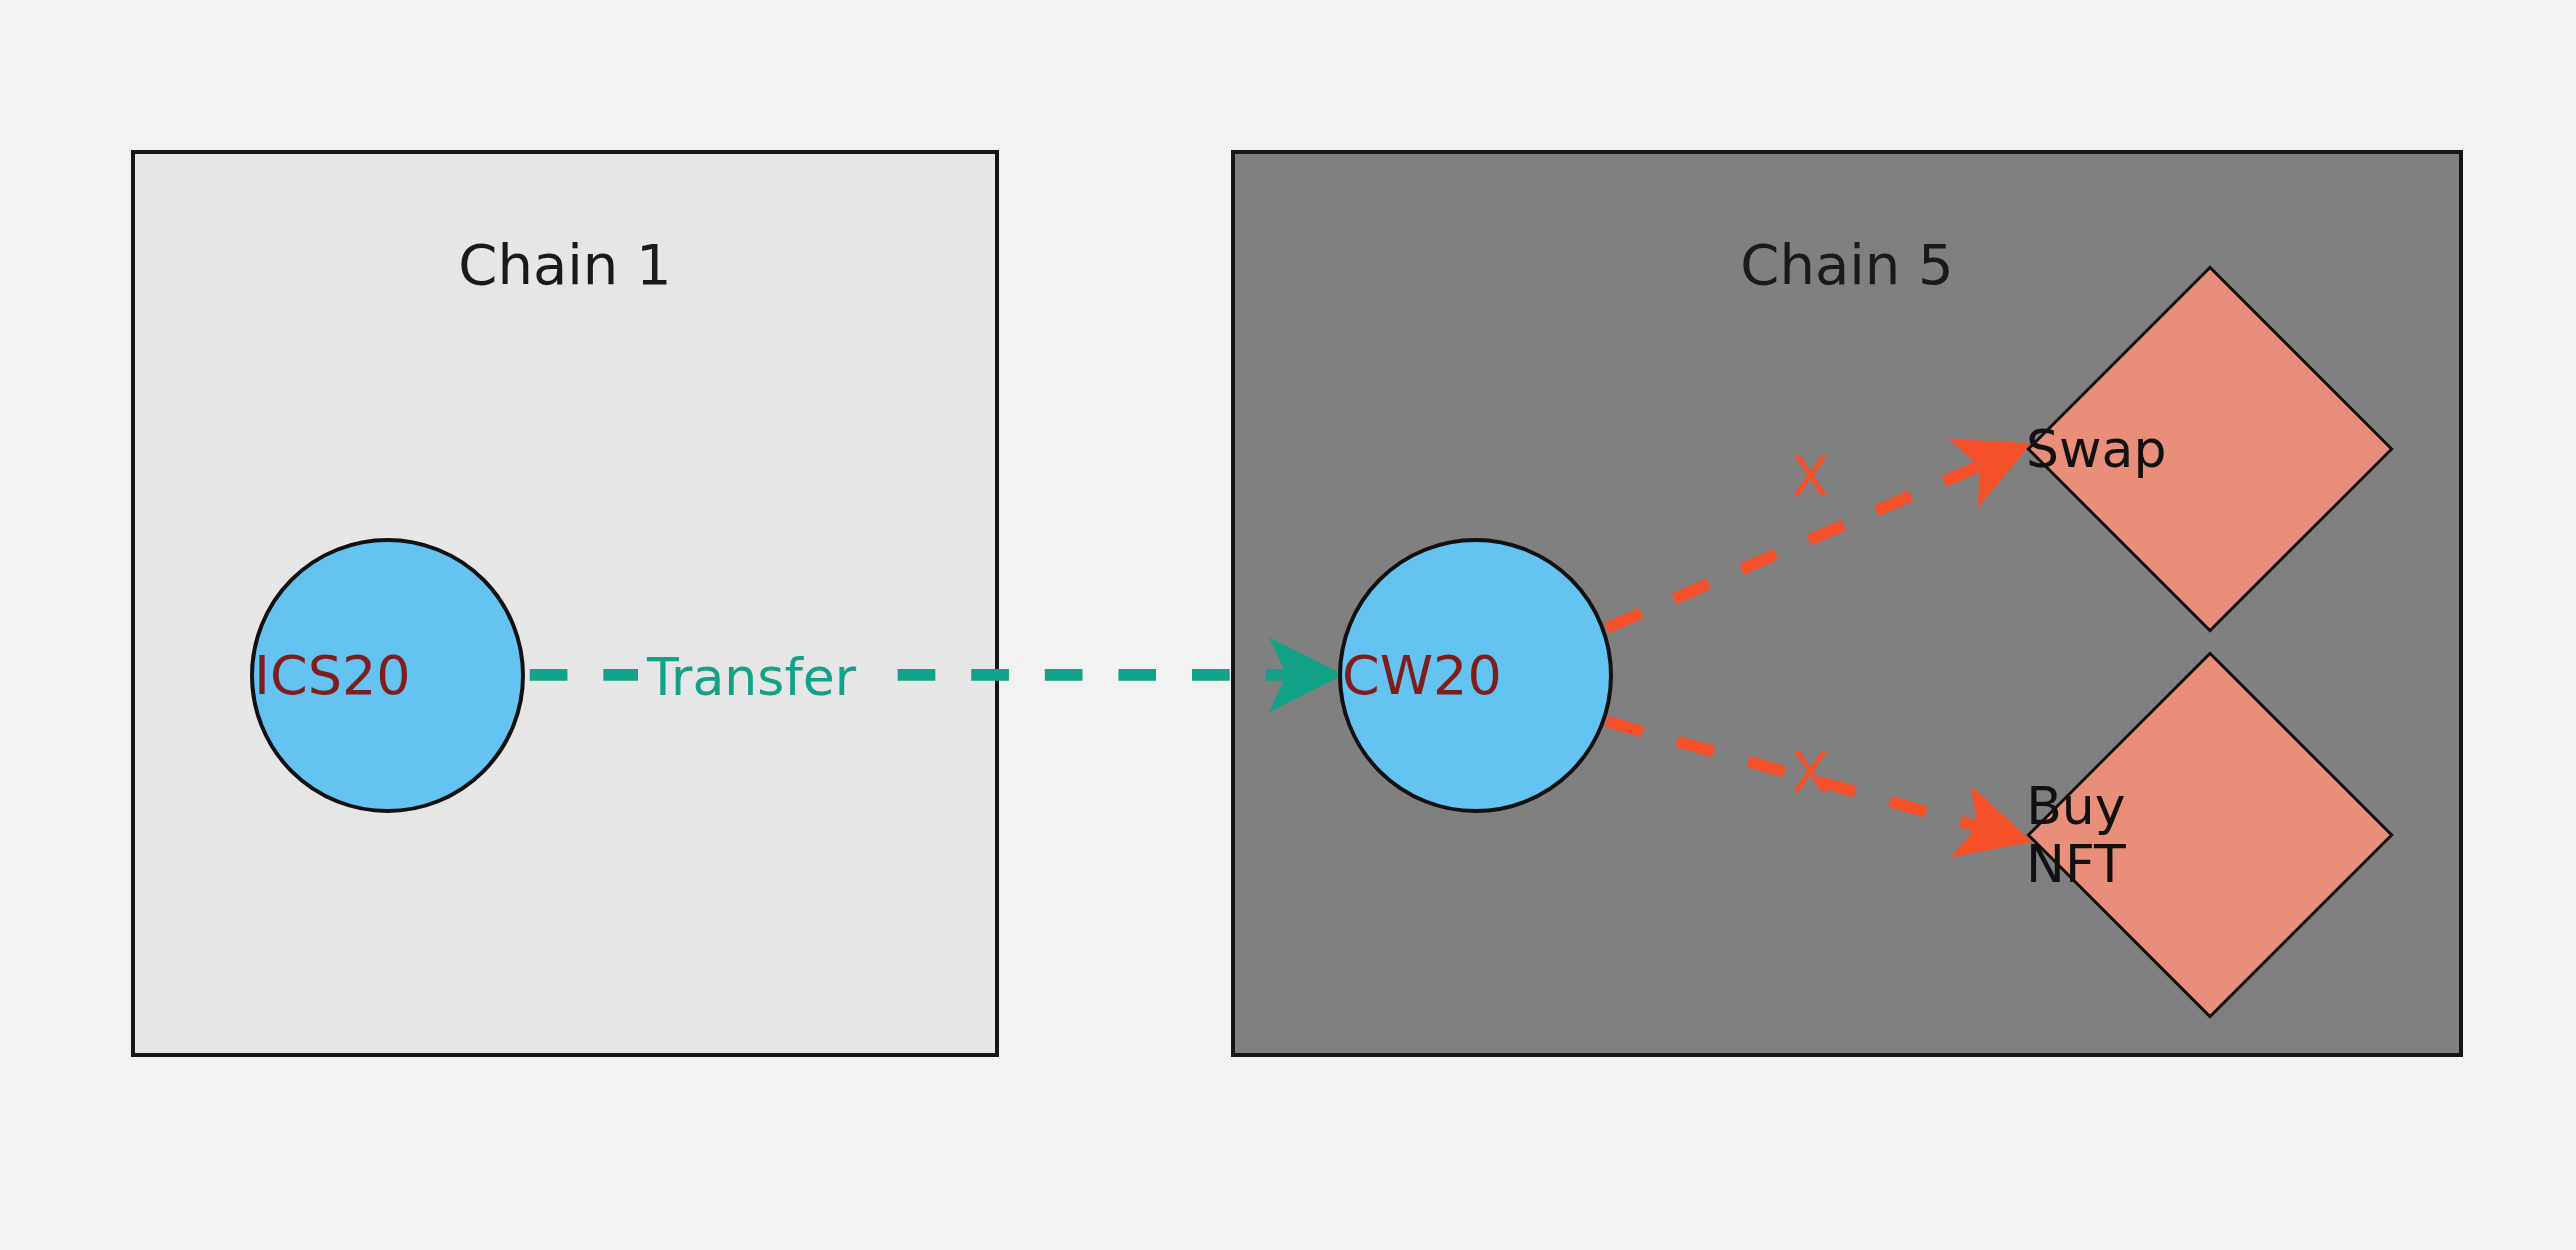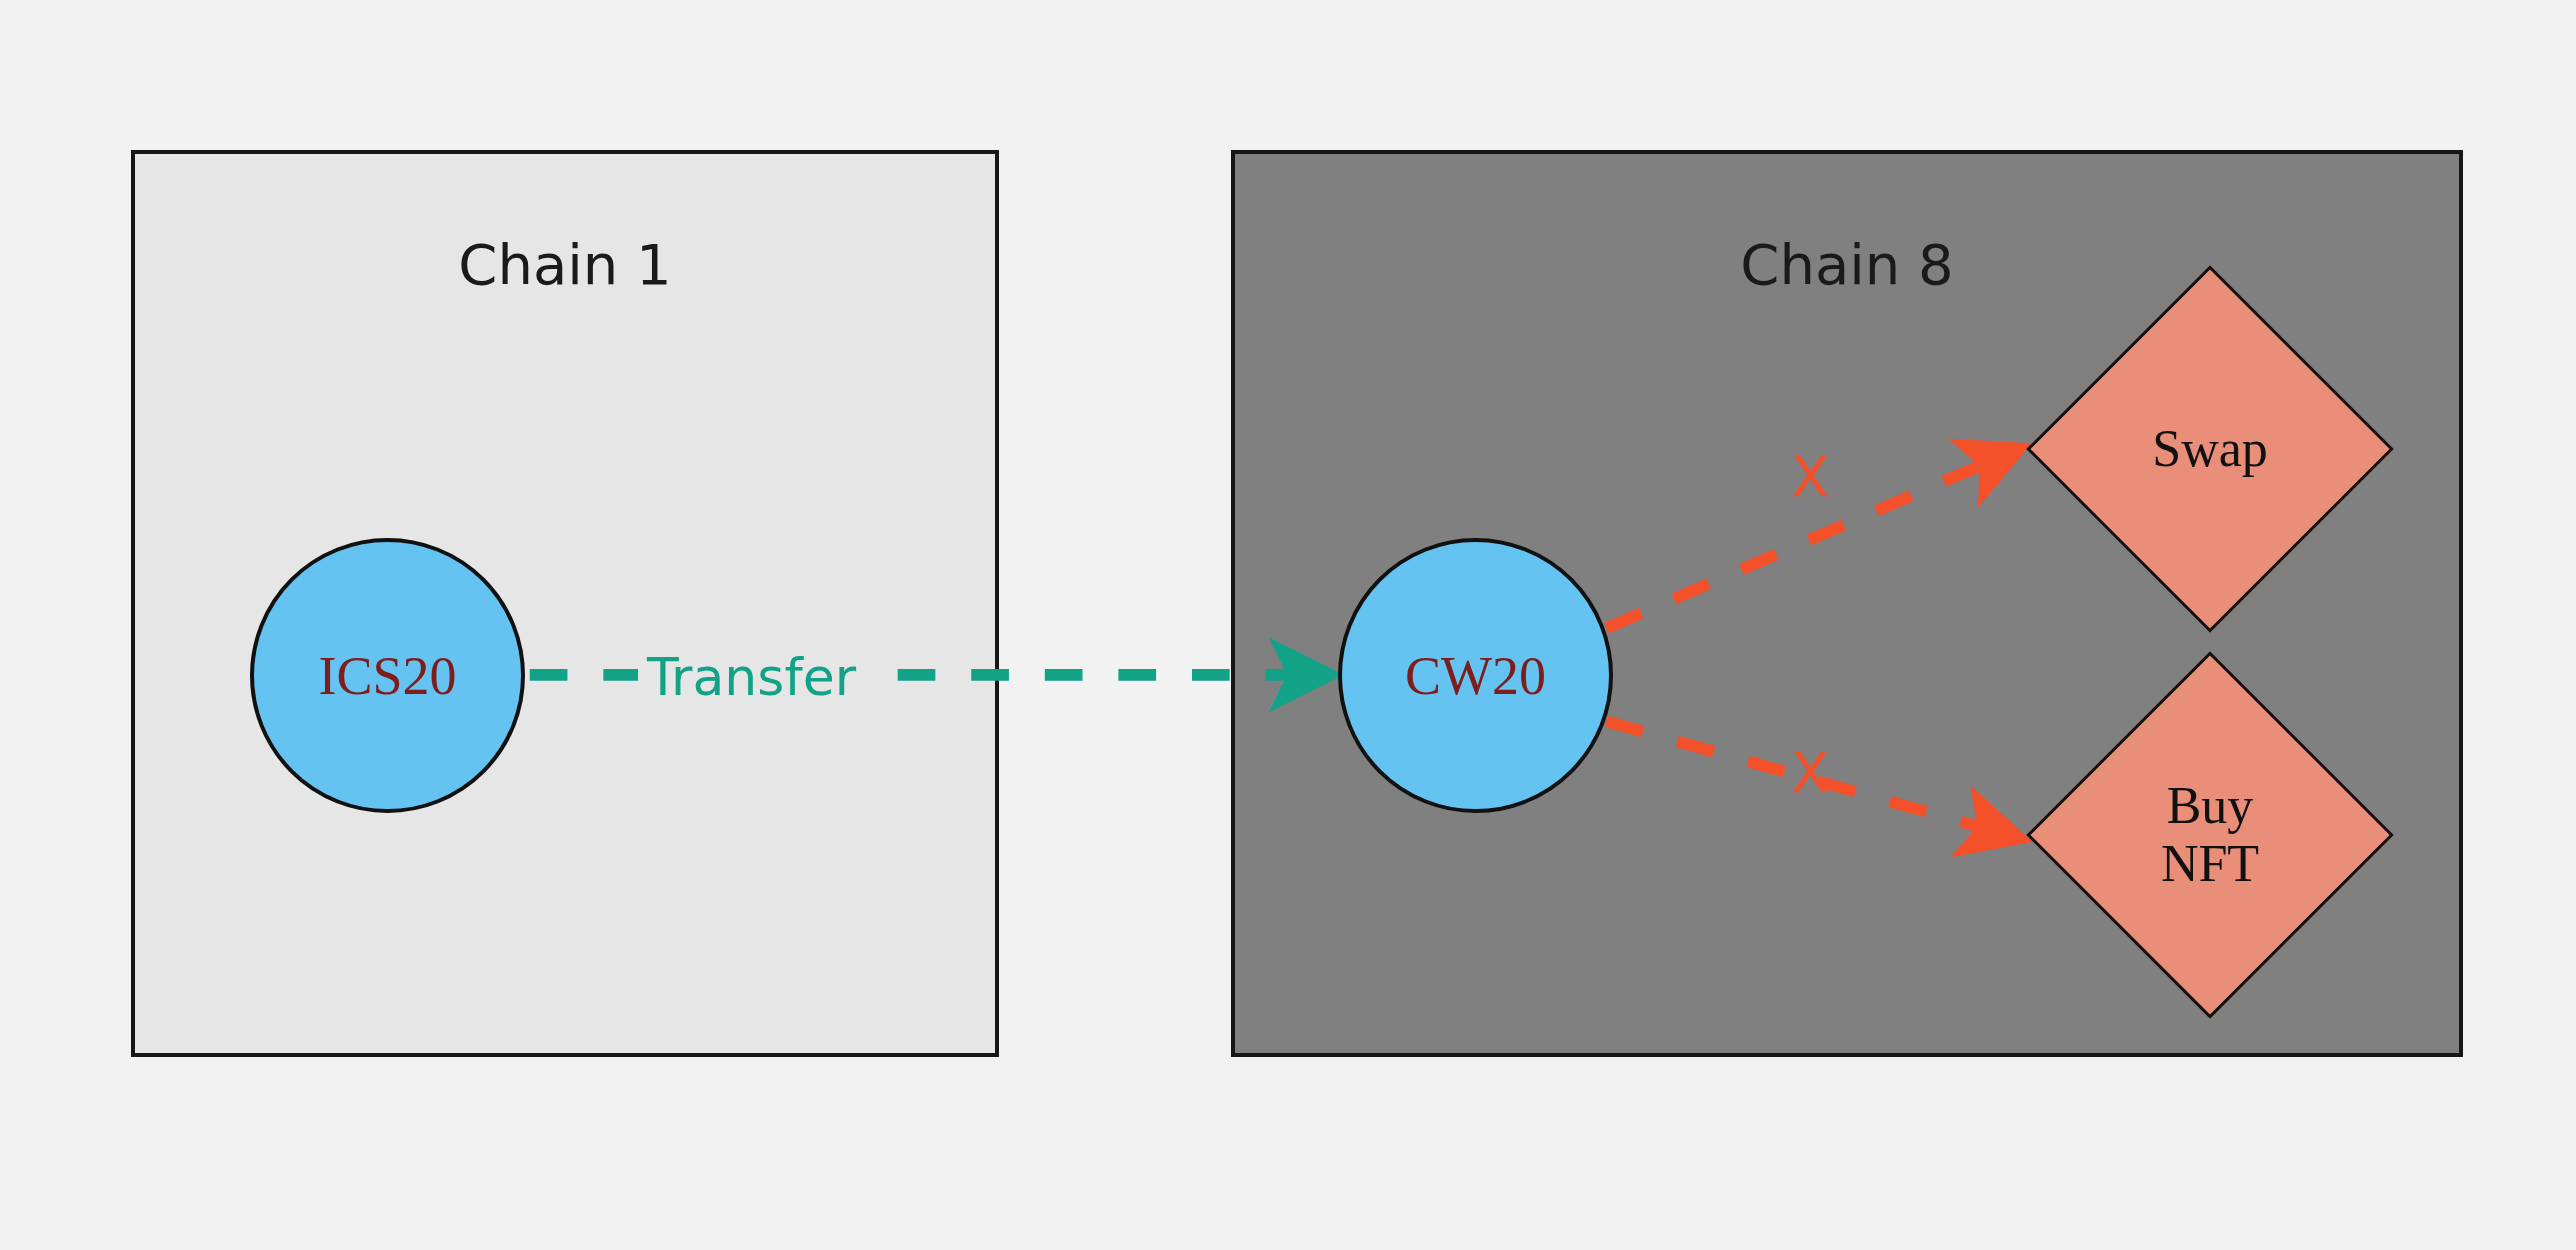--- a/index.html
+++ b/index.html
@@ -57,23 +57,22 @@
     width: 2576px;
     height: 1250px;
     pointer-events: none;
   }
 
   
   .node {
     position: absolute;
     display: flex;
     align-items: center;
-    justify-content: center;
+    justify-content: flex-start;
     text-align: center;
-    font-family: Liberation Serif, serif;
   }
 
   .circle-node {
     width: 275px;
     height: 275px;
     border-radius: 50%;
     background: #64c3f0;
     border: 4.5px solid #111111;
     box-sizing: border-box;
   }
@@ -136,21 +135,21 @@
 </head>
 <body>
 
 <div id="canvas">
 
   <div class="panel" id="panel-chain1">
     <div class="panel-title">Chain 1</div>
   </div>
 
   <div class="panel" id="panel-chain2">
-    <div class="panel-title">Chain 8</div>
+    <div class="panel-title">Chain 5</div>
   </div>
 
   <svg id="edges" viewBox="0 0 2870 1393" xmlns="http://www.w3.org/2000/svg">
     <defs>
       <marker id="arrow-teal" viewBox="0 0 12 12" refX="9" refY="6" markerWidth="7" markerHeight="7" orient="auto-start-reverse">
         <path d="M 0 0.5 L 11 6 L 0 11.5 L 2.6 6 Z" fill="#12a287"></path>
       </marker>
       <marker id="arrow-red" viewBox="0 0 12 12" refX="9" refY="6" markerWidth="7" markerHeight="7" orient="auto-start-reverse">
         <path d="M 0 0.5 L 11 6 L 0 11.5 L 2.6 6 Z" fill="#f4502a"></path>
       </marker>

